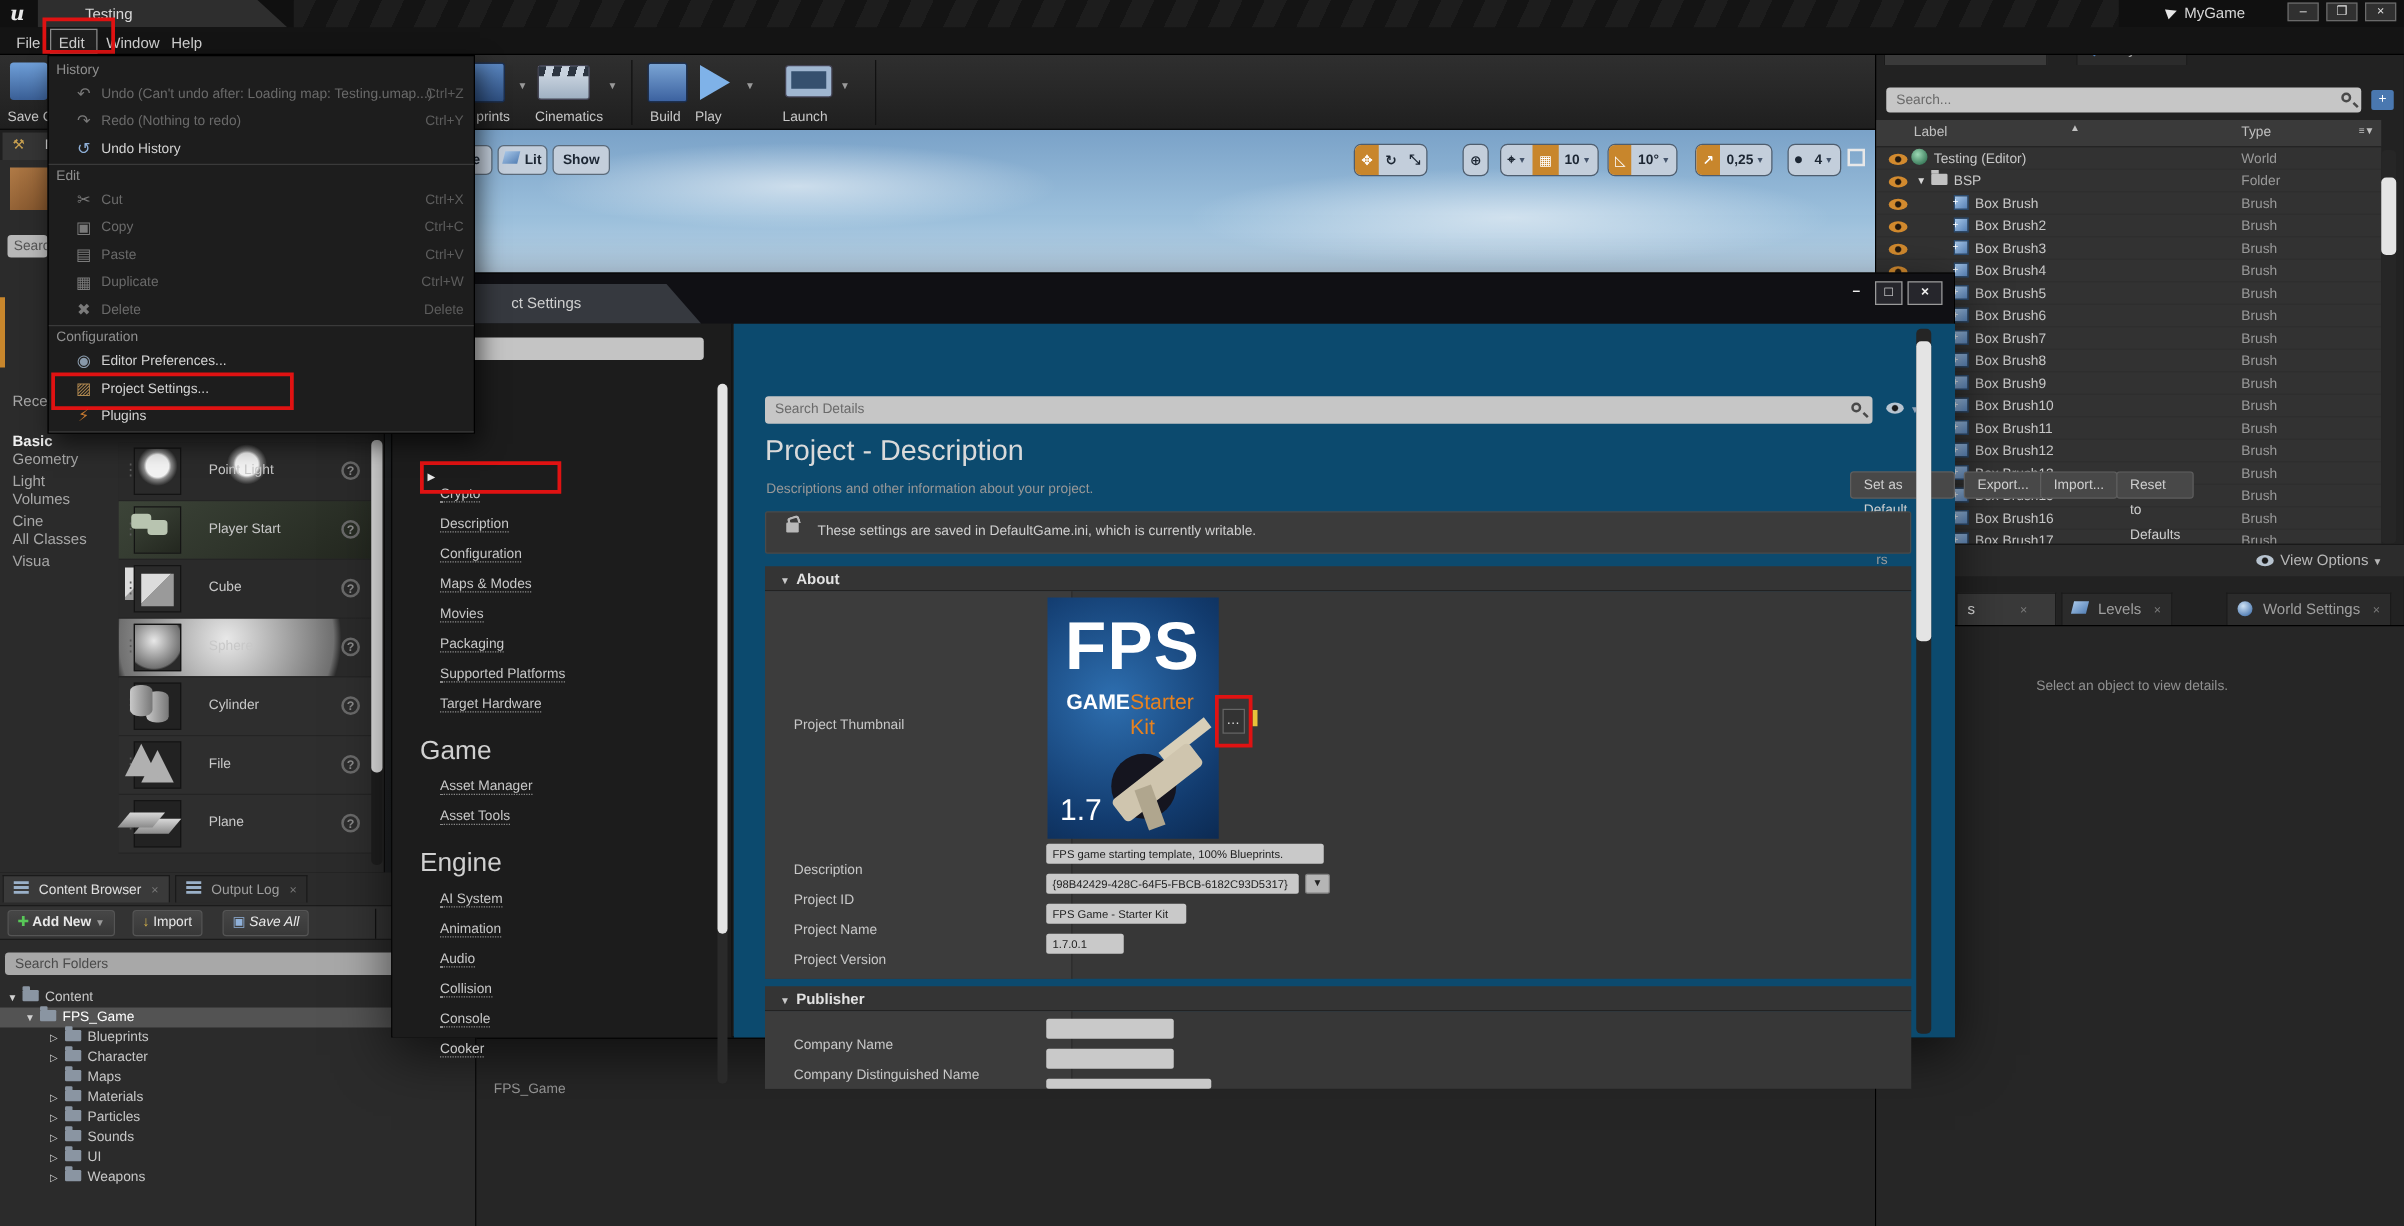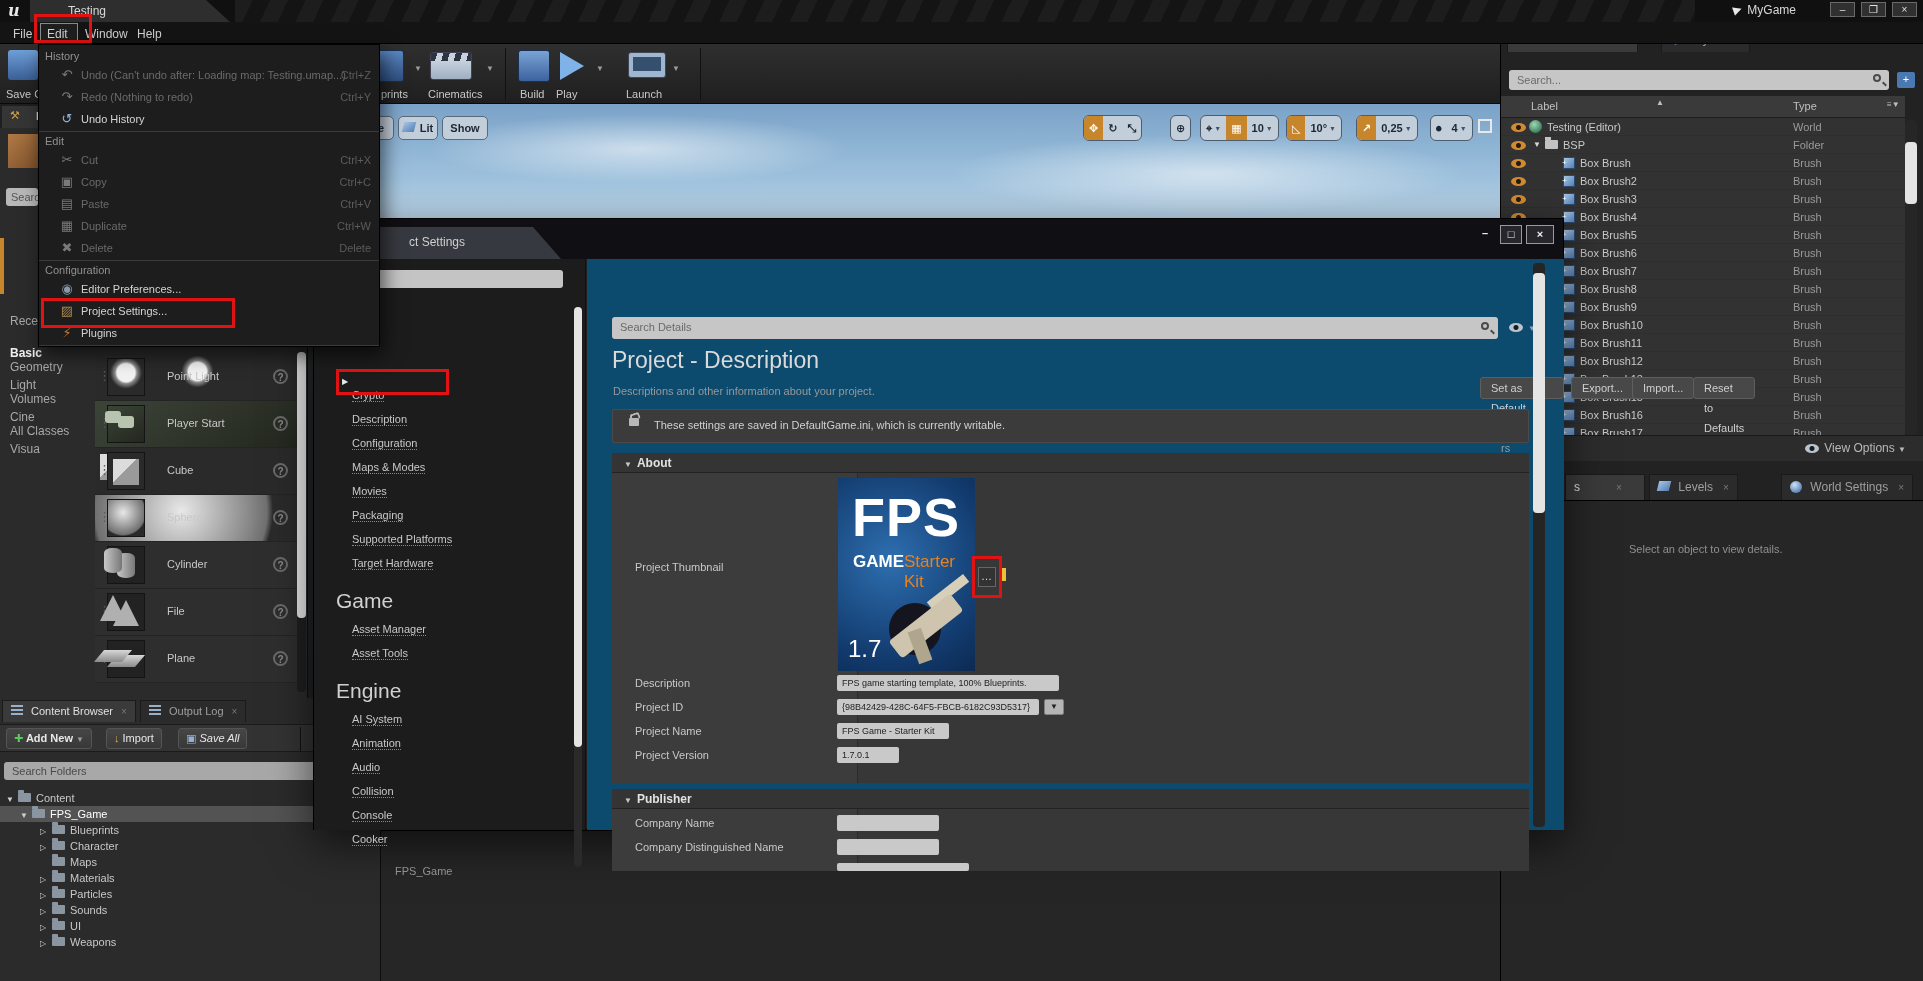--- a/index.html
+++ b/index.html
@@ -160,21 +160,21 @@
     color:#cfcfcf; line-height:20px; padding:0 10px; }
   #ps-infobar { position:absolute; left:25px; top:150px; width:917px; height:34px; background:#3b3b3b; border:1px solid #4a4a4a; border-radius:2px; }
   #ps-infobar .txt { position:absolute; left:41px; top:9px; color:#d0d0d0; }
   .lock { position:absolute; left:16px; top:8px; width:10px; height:8px; background:#b8b8b8; border-radius:1px; }
   .lock::before { content:""; position:absolute; left:1px; top:-5px; width:6px; height:5px; border:2px solid #b8b8b8; border-bottom:none; border-radius:3px 3px 0 0; transform:rotate(-18deg); }
   .sect-head { position:absolute; left:25px; width:917px; height:20px; background:#343434; border-bottom:1px solid #222;
     color:#e2e2e2; font-weight:bold; font-size:12px; line-height:20px; padding-left:12px; }
   .sect-head .tri { font-size:8px; margin-right:5px; color:#c8c8c8; }
   .sect-body { position:absolute; left:25px; width:917px; background:#373737; }
   .label-col { position:absolute; left:0; top:0; width:246px; height:100%; background:#3c3c3c; border-right:1px solid #2a2a2a; }
-  .fld-label { position:absolute; left:23px; color:#c8c8c8; }
+  .fld-label { position:absolute; left:23px; color:#c8c8c8;margin-top:13px; }
   .fld { position:absolute; background:#c9c9c9; border-radius:2px; color:#222; font-size:9px; line-height:16px; padding:0 5px; height:16px; white-space:nowrap; overflow:hidden; }
   #thumb { position:absolute; left:226px; top:5px; width:137px; height:193px; overflow:hidden;
     background:radial-gradient(circle at 38% 42%,#2e6fb0,#123b6e 70%,#0c2a52); }
   #thumb .fps { position:absolute; left:14px; top:8px; color:#fff; font-size:54px; font-weight:bold; letter-spacing:1px; }
   #thumb .game { position:absolute; left:15px; top:74px; color:#fff; font-size:17px; font-weight:bold; }
   #thumb .kit { position:absolute; left:66px; top:74px; color:#e8821e; font-size:17px; }
   #thumb .ver { position:absolute; left:10px; bottom:8px; color:#fff; font-size:24px; }
   .gun-drum { position:absolute; right:34px; bottom:16px; width:52px; height:52px; border-radius:50%; background:#15151f; }
   .gun-body { position:absolute; right:10px; bottom:34px; width:78px; height:22px; background:#cfc5ae; transform:rotate(-38deg); border-radius:4px; }
   .gun-barrel { position:absolute; right:4px; bottom:74px; width:46px; height:10px; background:#d8cfb8; transform:rotate(-38deg); }

